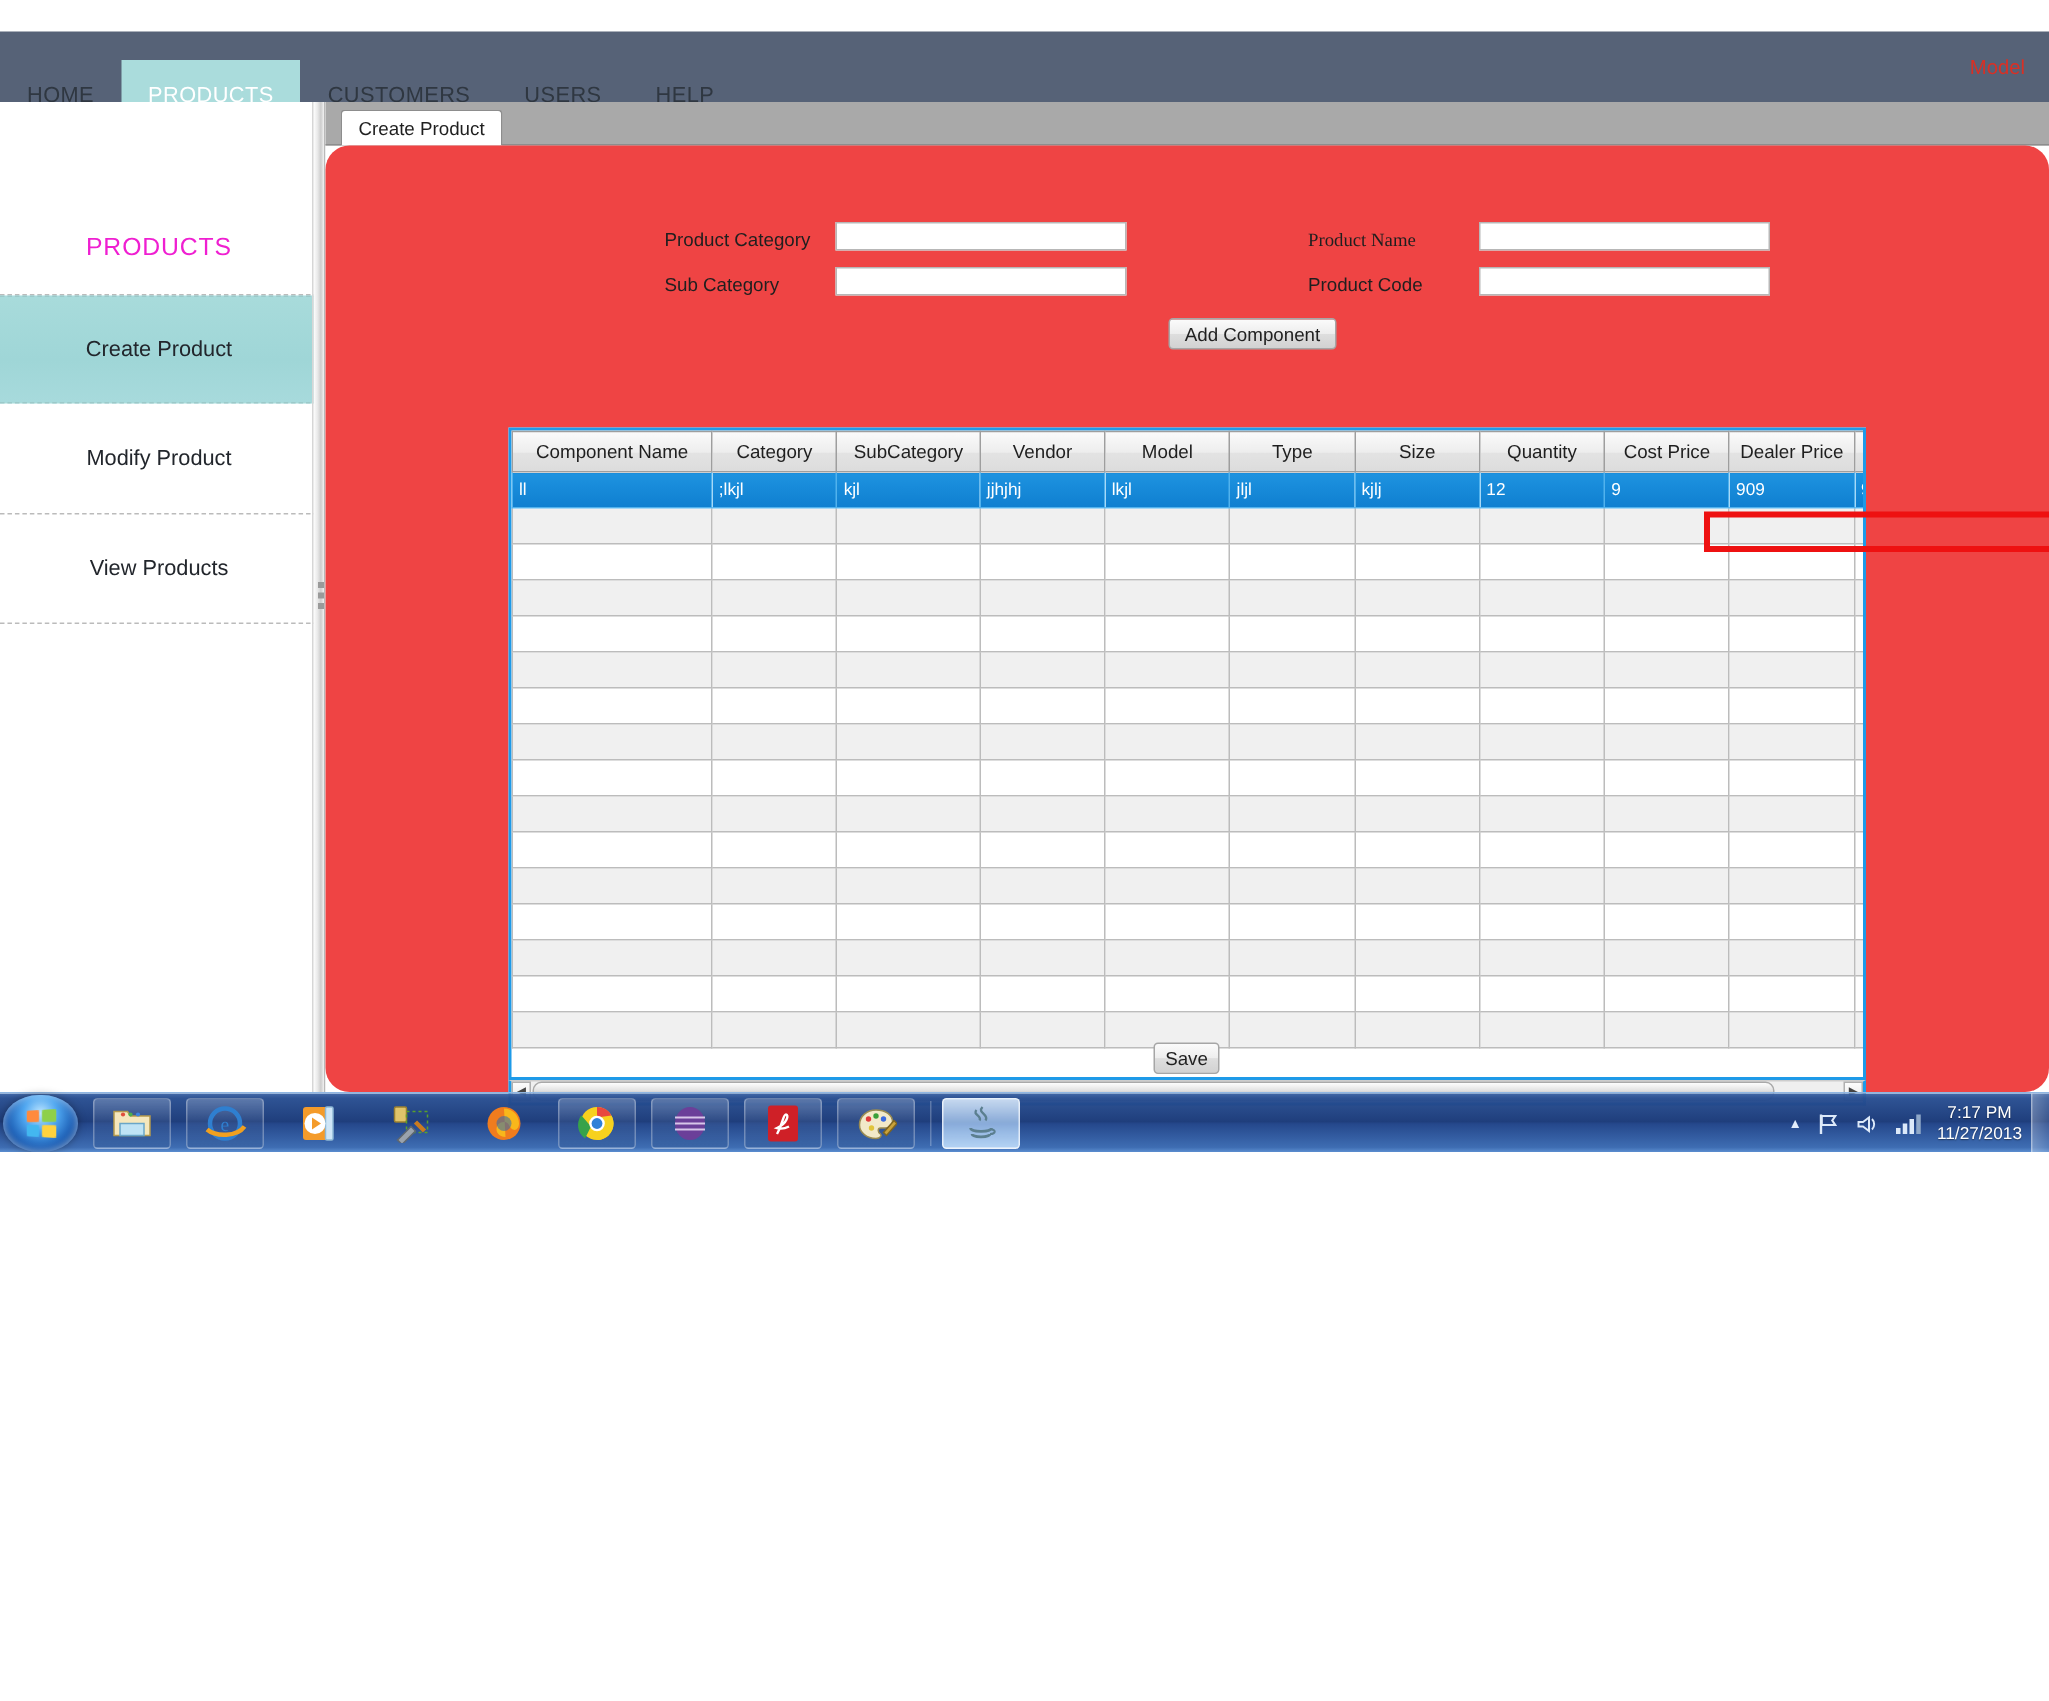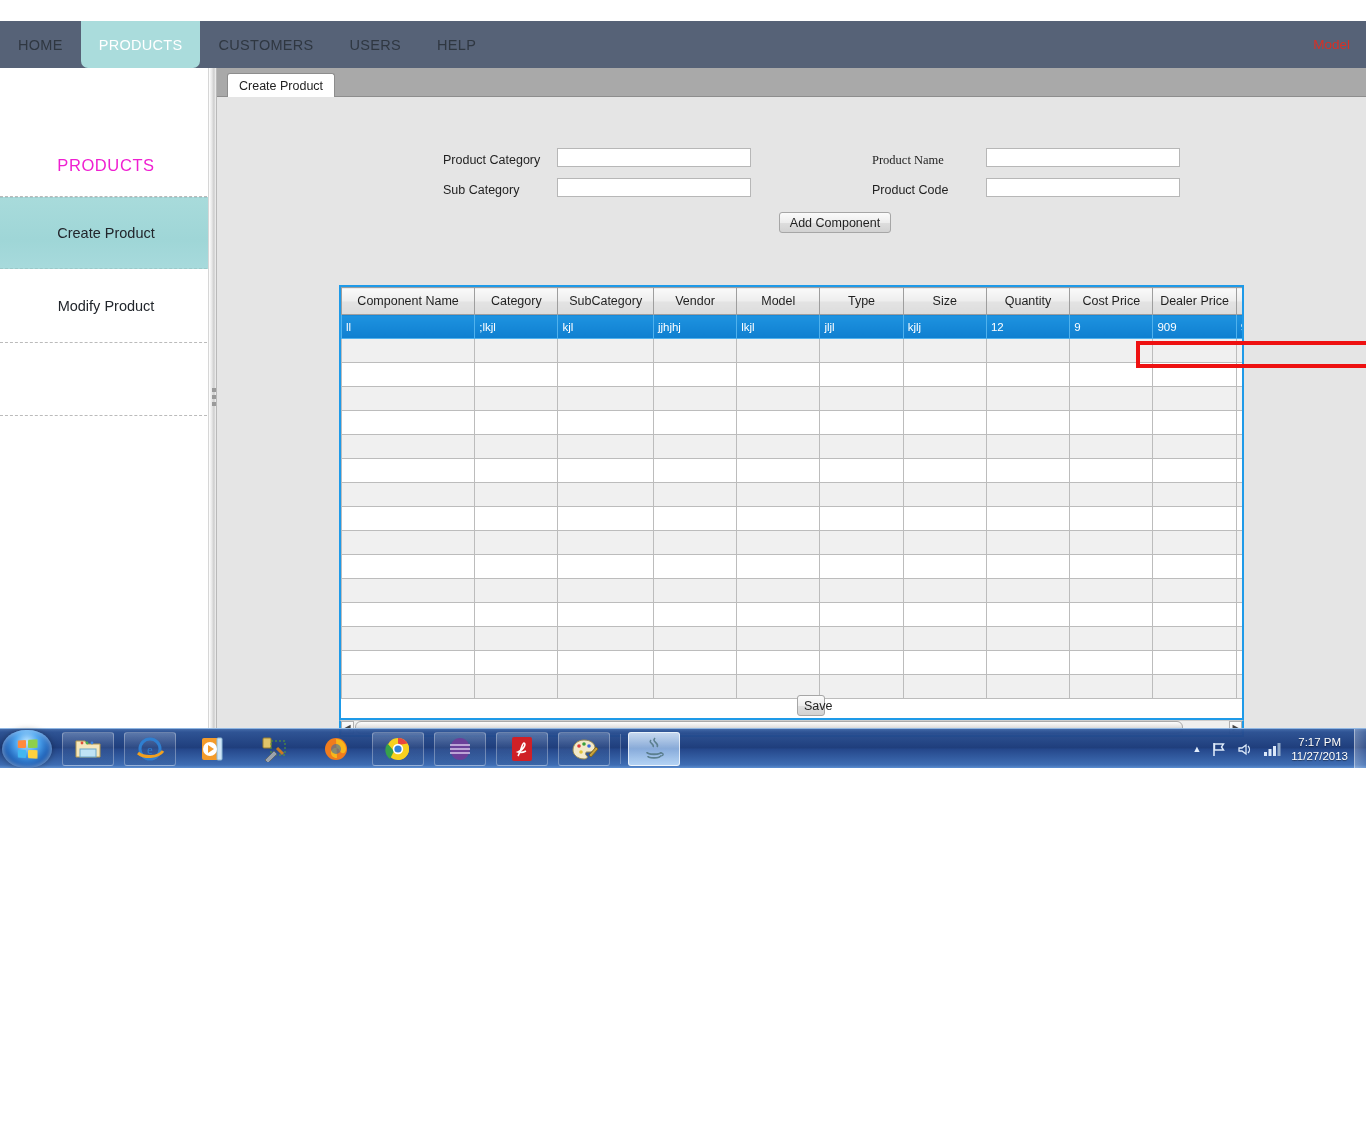--- a/index.html
+++ b/index.html
@@ -68,21 +68,21 @@
   #navbar {
     position: absolute; left: 0; top: 21px;
     width: 1366px; height: 47px;
     background: #566277;
   }
   #navmenu { position: absolute; left: 0; top: 0; display: flex; align-items: stretch; height: 47px; }
   .nav-item {
     display: flex; align-items: center; justify-content: center;
     padding: 3px 18px; height: 47px;
     color: #2f3741; font-size: 14.5px; letter-spacing: .3px;
-    cursor: default; white-space: nowrap;
+    cursor: default; white-space: nowrap; margin-top: 19px;
   }
   .nav-item.active {
     background: #aadcdc;
     color: #ffffff;
     border-bottom-left-radius: 7px; border-bottom-right-radius: 7px;
   }
   #logout {
     position: absolute; right: 16px; top: 0; height: 47px;
     display: flex; align-items: center;
     color: #d93025; font-size: 13.5px; cursor: pointer;
@@ -132,21 +132,22 @@
     position: absolute; left: 10px; top: 5px;
     height: 24px; padding: 0 11px;
     display: flex; align-items: center;
     background: #ffffff; color: #1f1f1f; font-size: 12.5px;
     border: 1px solid #8d8d8d; border-bottom: none;
     border-top-left-radius: 3px; border-top-right-radius: 3px;
     cursor: pointer;
   }
   #tabpanel {
     position: absolute; left: 0; top: 29px; width: 1149px; height: 631px;
-    background: #e5e5e5;
+    background: #ef4444;
+    border-radius: 16px;
   }
 
   
   .f-label { position: absolute; font-size: 12.5px; color: #1f1f1f; }
   .f-input {
     position: absolute; height: 19px;
     background: #ffffff; border: 1px solid #b7b7b7;
     font-family: "Liberation Sans", sans-serif; font-size: 12px;
     color: #1f1f1f; padding: 0 4px; outline: none;
   }
@@ -205,26 +206,25 @@
     background: linear-gradient(to bottom,#fcfcfc,#e9e9e9);
     border: 1px solid #b0b0b0;
   }
   #tbl-scroll .thumb {
     position: absolute; left: 14px; top: 0; width: 828px; height: 13px;
     background: linear-gradient(to bottom,#fdfdfd,#e2e2e2 45%,#d4d4d4 55%,#ececec);
     border: 1px solid #a9a9a9; border-radius: 6px;
   }
   #btn-save {
     position: absolute; left: 552px; top: 598px;
-    width: 28px; height: 21px;
+    width: 44px; height: 21px;
     font-family: "Liberation Sans", sans-serif; font-size: 12.5px; color: #1f1f1f;
     background: linear-gradient(to bottom,#fbfbfb,#ededed 50%,#dedede 51%,#d2d2d2);
     border: 1px solid #a6a6a6; border-radius: 3px;
     cursor: pointer;
-    margin-left: 28px;
   }
 
   
   #taskbar {
     position: absolute; left: 0; top: 728px;
     width: 1366px; height: 40px;
     background: linear-gradient(to bottom,
       rgba(60,100,165,.96) 0%, rgba(40,78,145,.97) 8%,
       rgba(24,56,120,.97) 48%, rgba(30,66,136,.97) 52%,
       rgba(56,104,176,.97) 92%, rgba(86,138,206,.97) 100%);
@@ -287,20 +287,23 @@
   <div id="sidebar">
     <div id="sidebar-title">PRODUCTS</div>
     <div class="side-sep" style="top:128px"></div>
     <div class="side-item active" style="top:129px">
       <span>Create Product</span>
     </div>
     <div class="side-item" style="top:202px">
       <span>Modify Product</span>
     </div>
     <div class="side-sep" style="top:274px"></div>
+    <div class="side-item" style="top:275px">
+      <span>View Products</span>
+    </div>
     <div class="side-sep" style="top:347px"></div>
   </div>
 
   <div id="splitter">
     <span class="dot" style="top:320px"></span>
     <span class="dot" style="top:327px"></span>
     <span class="dot" style="top:334px"></span>
   </div>
 
   <div id="content">

